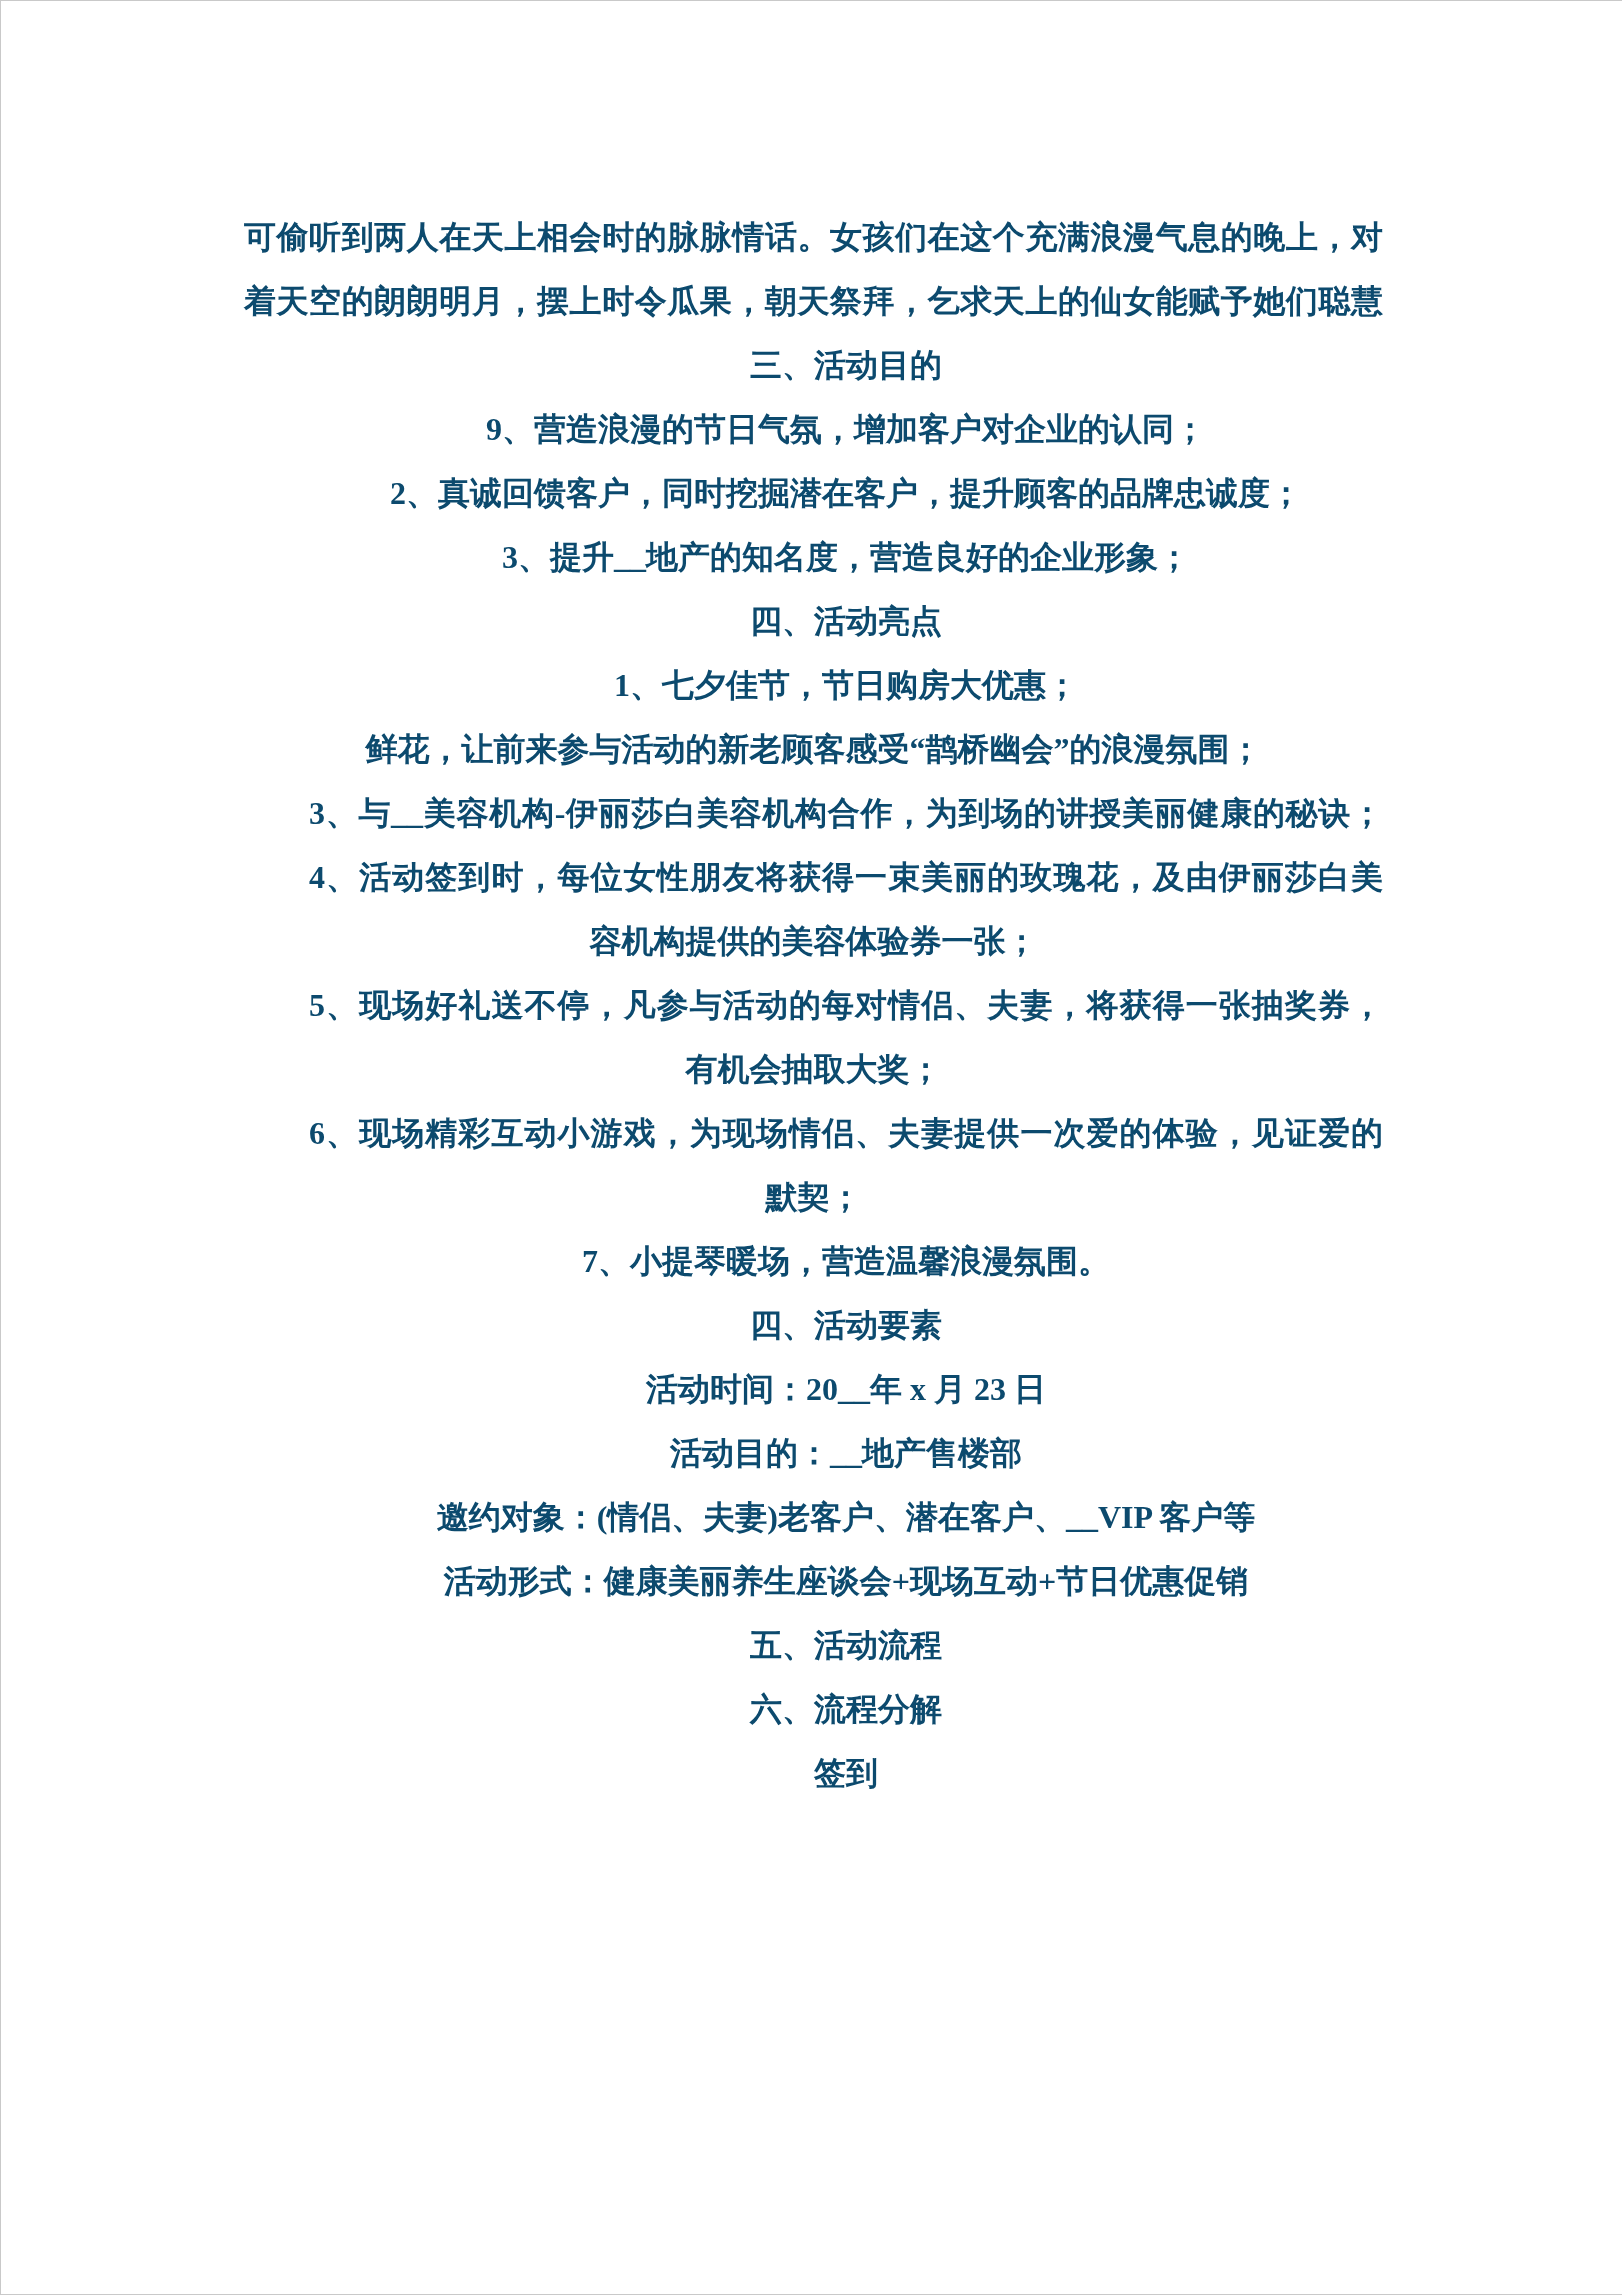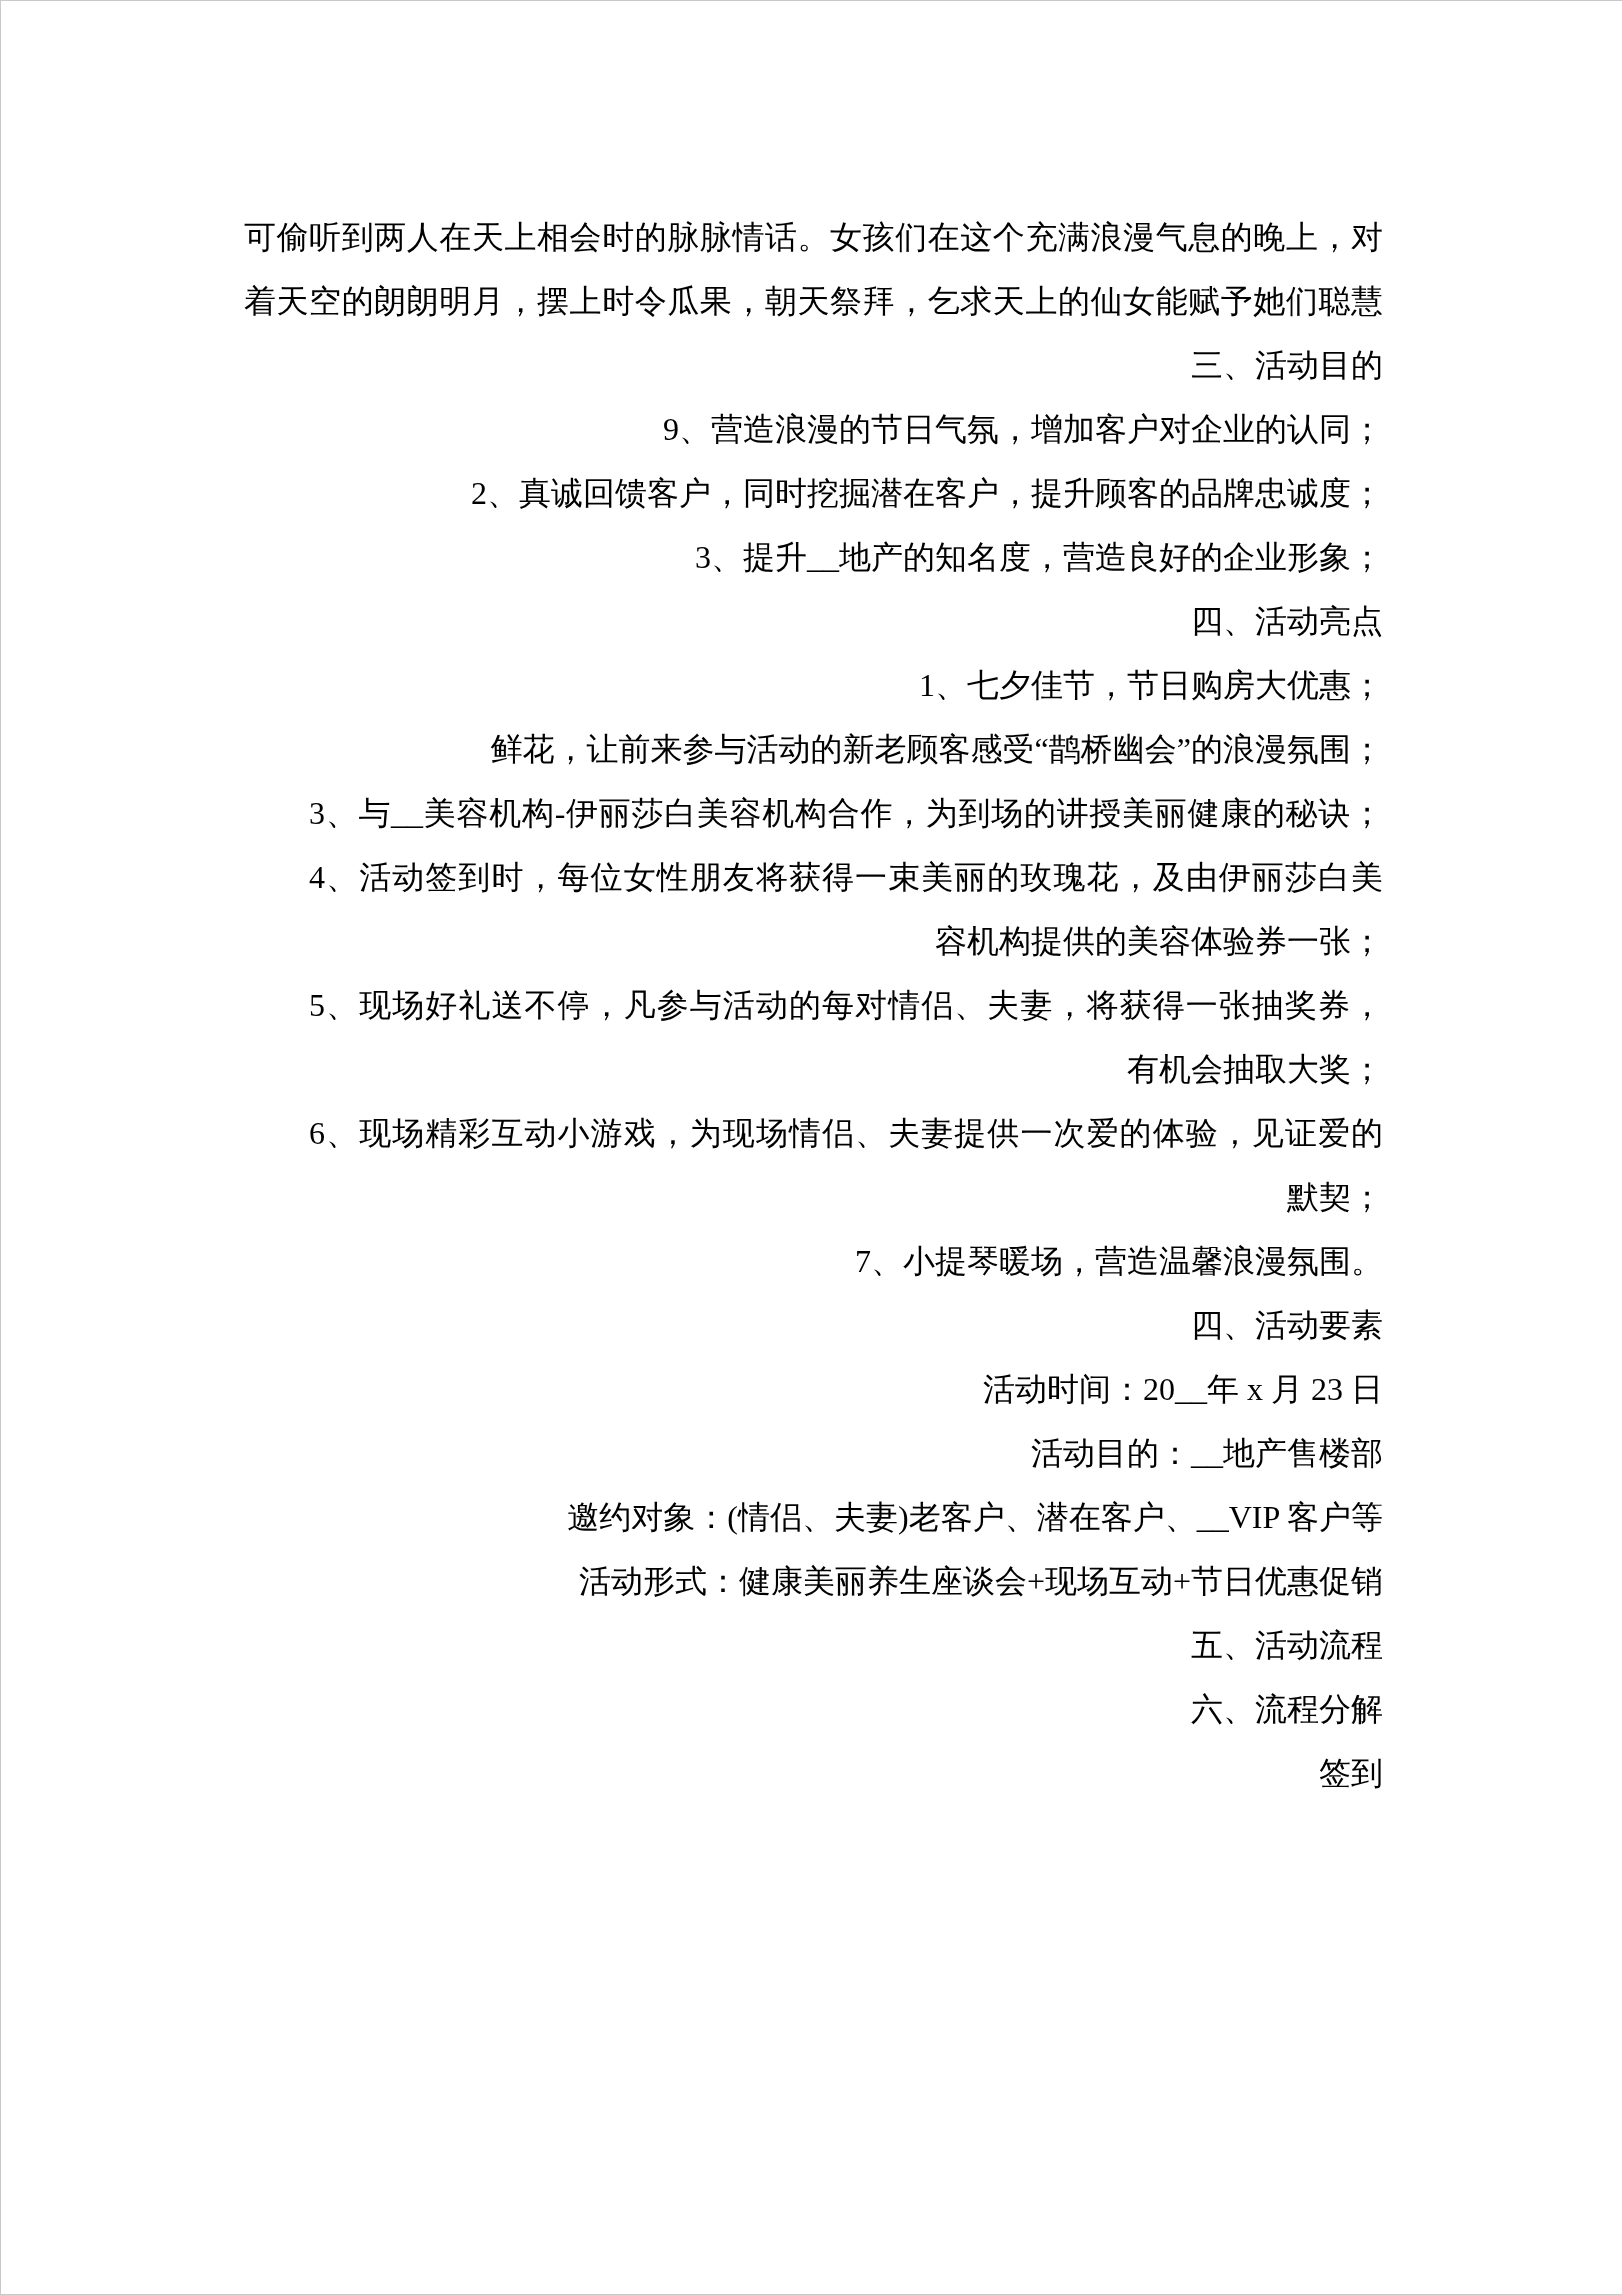--- a/index.html
+++ b/index.html
@@ -17,26 +17,26 @@
     overflow: hidden;
     font-family: "Liberation Serif", "DejaVu Serif", serif;
   }
   .content {
     position: absolute;
     left: 243px;
     top: 204px;
     width: 1139px;
     font-size: 32px;
     line-height: 64px;
-    color: #000000;
-    font-weight: 400;
+    color: #0c4a6e;
+    font-weight: 700;
   }
   .line {
     height: 64px;
-    text-align: right;
+    text-align: center;
   }
   .line.indent {
     text-indent: 65px;
   }
   .line.justify {
     text-align: justify;
     text-align-last: justify;
   }
 </style>
 </head>

